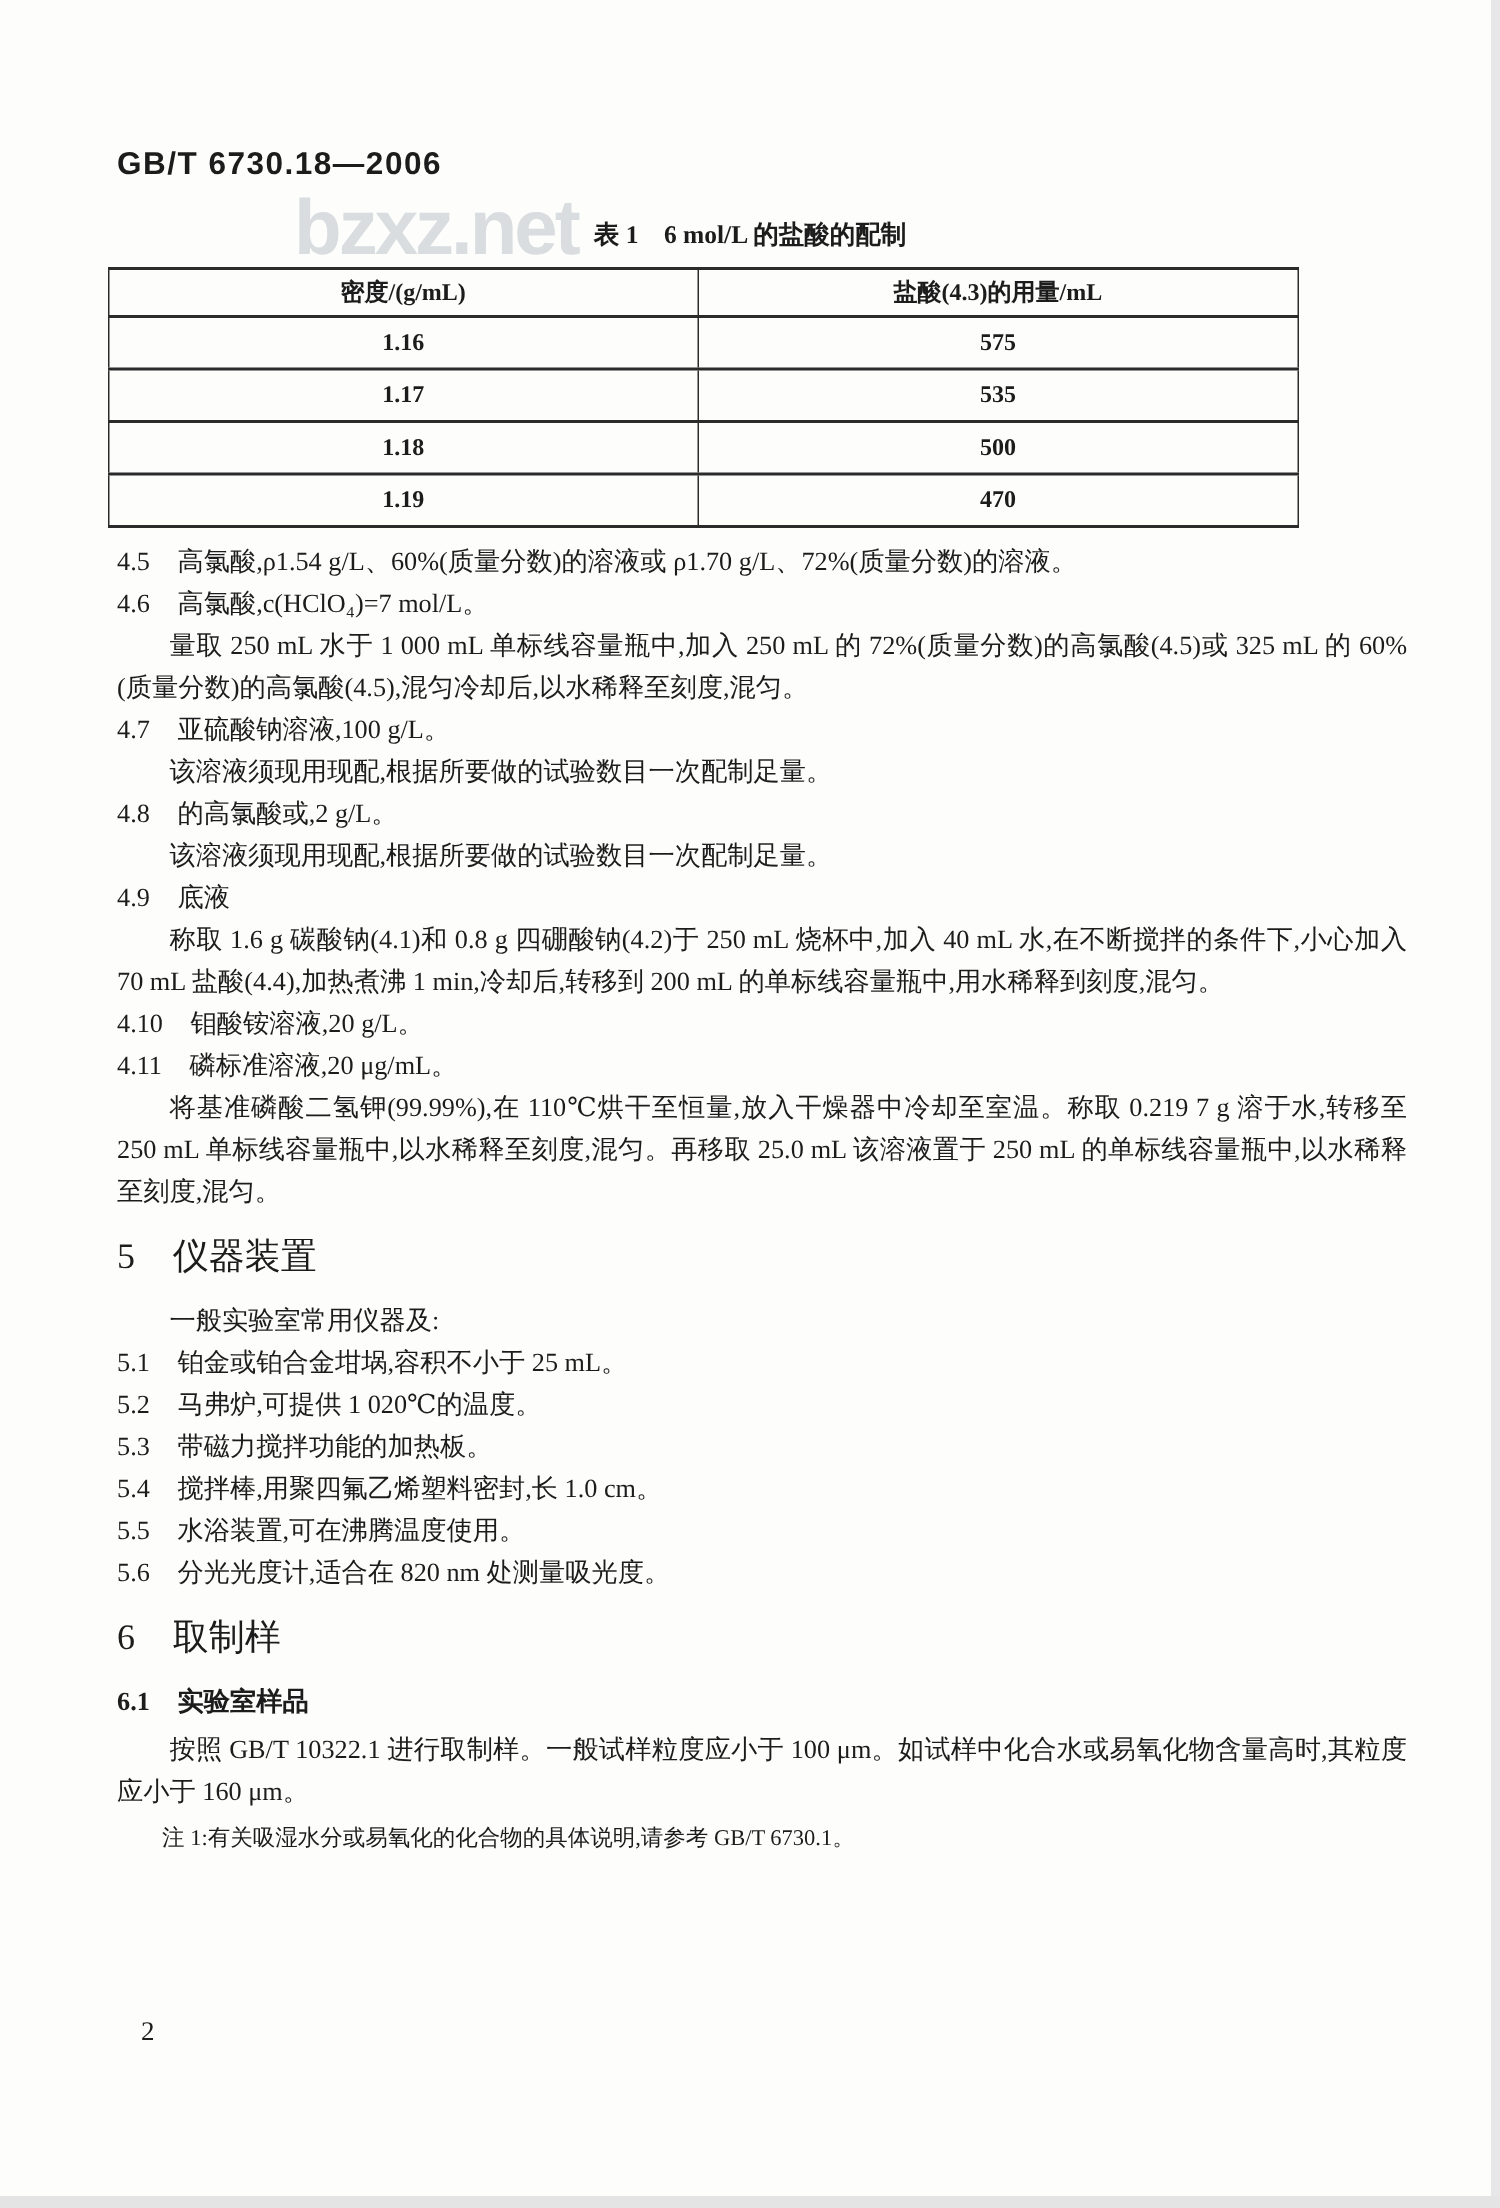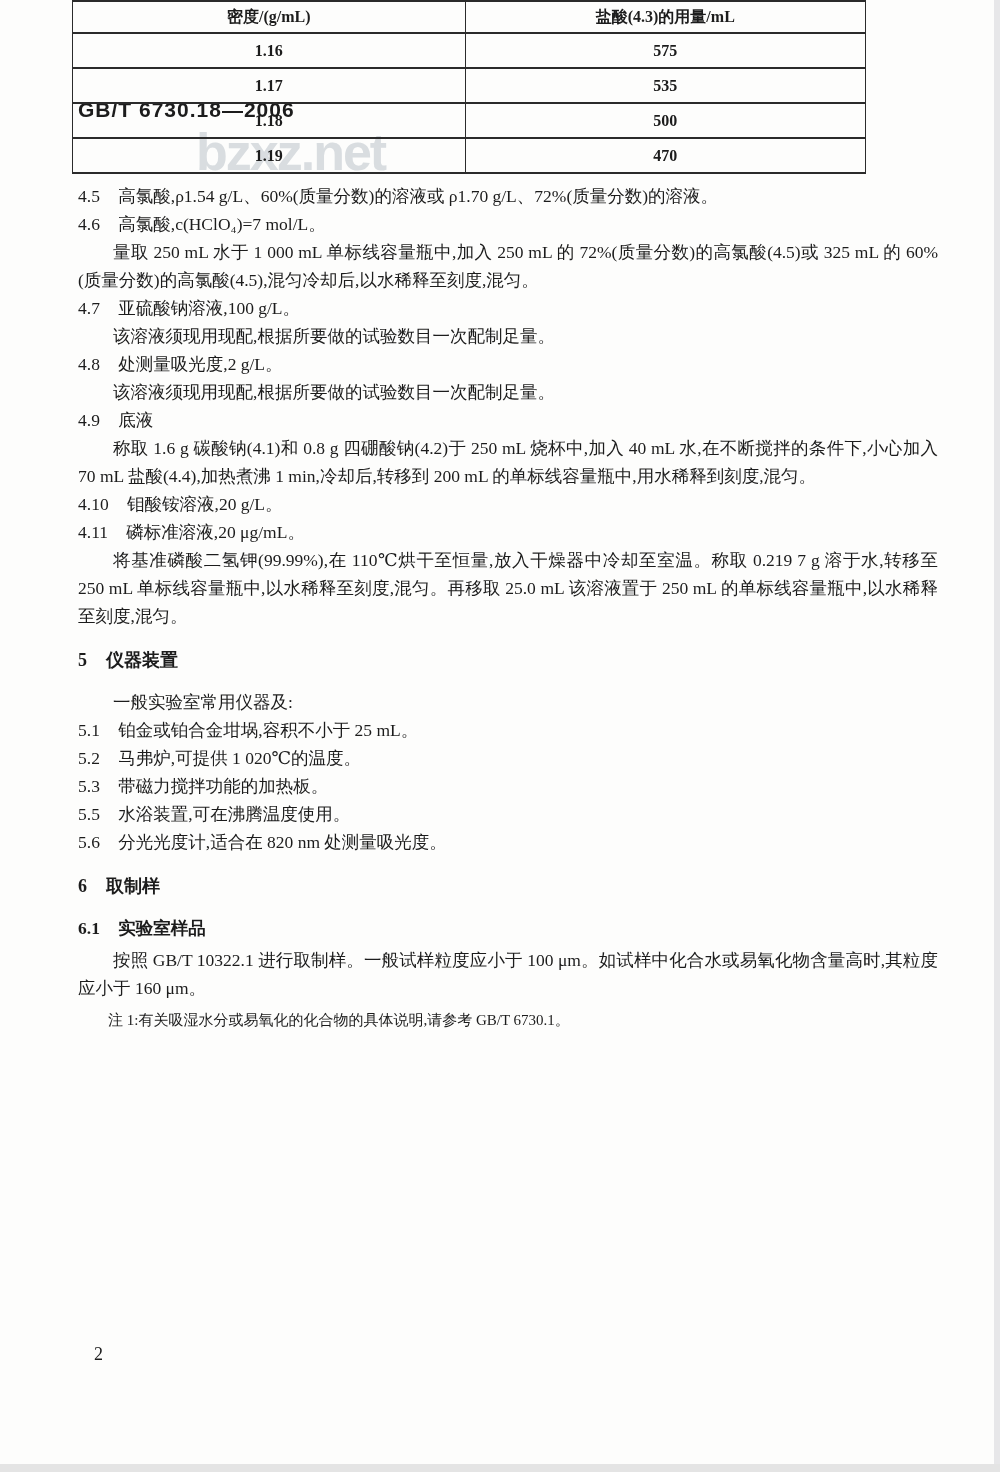--- a/index.html
+++ b/index.html
@@ -57,40 +57,41 @@
   .body-text{
     margin-top:8px;
     padding:0 62px 0 78px;
     font-size:17.5px;
     line-height:28px;
     text-align:justify;
   }
   .block{margin:0;}
   .block .num{margin-right:1.05em;white-space:nowrap;}
   .block[data-kind="para"]{text-indent:2em;}
-  .block[data-kind="heading"]{font-weight:bold;margin:16px 0 14px 0;font-size:18px;}
+  .block[data-kind="heading"]{font-weight:normal;margin:16px 0 14px 0;font-size:24px;}
   .block[data-kind="subheading"]{font-weight:bold;margin:12px 0 4px 0;font-size:17.5px;}
   .block[data-kind="note"]{font-size:15px;padding-left:2em;margin-top:4px;text-indent:0;}
 
   .page-num{
     position:absolute;left:94px;top:1344px;
     font-size:18px;z-index:1;
   }
 </style>
 </head>
 <body>
 
 <div class="page">
 
   <div class="watermark">bzxz.net</div>
 
   <div class="std-code">GB/T 6730.18—2006</div>
 
   <div class="content">
 
+    <div class="table-title">表 1　6 mol/L 的盐酸的配制</div>
 
     <table class="t1">
       <colgroup>
           <col class="c1">
           <col class="c2">
         </colgroup>
       <thead>
         <tr>
           <th>密度/(g/mL)</th>
           <th>盐酸(4.3)的用量/mL</th>
@@ -125,21 +126,21 @@
         <p class="block" data-kind="clause"><span class="num">4.5</span><span>高氯酸,ρ1.54 g/L、60%(质量分数)的溶液或 ρ1.70 g/L、72%(质量分数)的溶液。</span></p>
 
         <p class="block" data-kind="clause"><span class="num">4.6</span><span>高氯酸,c(HClO₄)=7 mol/L。</span></p>
 
         <p class="block" data-kind="para"><span>量取 250 mL 水于 1 000 mL 单标线容量瓶中,加入 250 mL 的 72%(质量分数)的高氯酸(4.5)或 325 mL 的 60%(质量分数)的高氯酸(4.5),混匀冷却后,以水稀释至刻度,混匀。</span></p>
 
         <p class="block" data-kind="clause"><span class="num">4.7</span><span>亚硫酸钠溶液,100 g/L。</span></p>
 
         <p class="block" data-kind="para"><span>该溶液须现用现配,根据所要做的试验数目一次配制足量。</span></p>
 
-        <p class="block" data-kind="clause"><span class="num">4.8</span><span>处测量吸光度,2 g/L。</span></p>
+        <p class="block" data-kind="clause"><span class="num">4.8</span><span>的高氯酸或,2 g/L。</span></p>
 
         <p class="block" data-kind="para"><span>该溶液须现用现配,根据所要做的试验数目一次配制足量。</span></p>
 
         <p class="block" data-kind="clause"><span class="num">4.9</span><span>底液</span></p>
 
         <p class="block" data-kind="para"><span>称取 1.6 g 碳酸钠(4.1)和 0.8 g 四硼酸钠(4.2)于 250 mL 烧杯中,加入 40 mL 水,在不断搅拌的条件下,小心加入 70 mL 盐酸(4.4),加热煮沸 1 min,冷却后,转移到 200 mL 的单标线容量瓶中,用水稀释到刻度,混匀。</span></p>
 
         <p class="block" data-kind="clause"><span class="num">4.10</span><span>钼酸铵溶液,20 g/L。</span></p>
 
 
@@ -151,20 +152,21 @@
 
 
         <p class="block" data-kind="para"><span>一般实验室常用仪器及:</span></p>
 
         <p class="block" data-kind="clause"><span class="num">5.1</span><span>铂金或铂合金坩埚,容积不小于 25 mL。</span></p>
 
         <p class="block" data-kind="clause"><span class="num">5.2</span><span>马弗炉,可提供 1 020℃的温度。</span></p>
 
         <p class="block" data-kind="clause"><span class="num">5.3</span><span>带磁力搅拌功能的加热板。</span></p>
 
+        <p class="block" data-kind="clause"><span class="num">5.4</span><span>搅拌棒,用聚四氟乙烯塑料密封,长 1.0 cm。</span></p>
 
         <p class="block" data-kind="clause"><span class="num">5.5</span><span>水浴装置,可在沸腾温度使用。</span></p>
 
         <p class="block" data-kind="clause"><span class="num">5.6</span><span>分光光度计,适合在 820 nm 处测量吸光度。</span></p>
 
         <p class="block" data-kind="heading"><span class="num">6</span><span>取制样</span></p>
 
         <p class="block" data-kind="subheading"><span class="num">6.1</span><span>实验室样品</span></p>
 
         <p class="block" data-kind="para"><span>按照 GB/T 10322.1 进行取制样。一般试样粒度应小于 100 μm。如试样中化合水或易氧化物含量高时,其粒度应小于 160 μm。</span></p>

